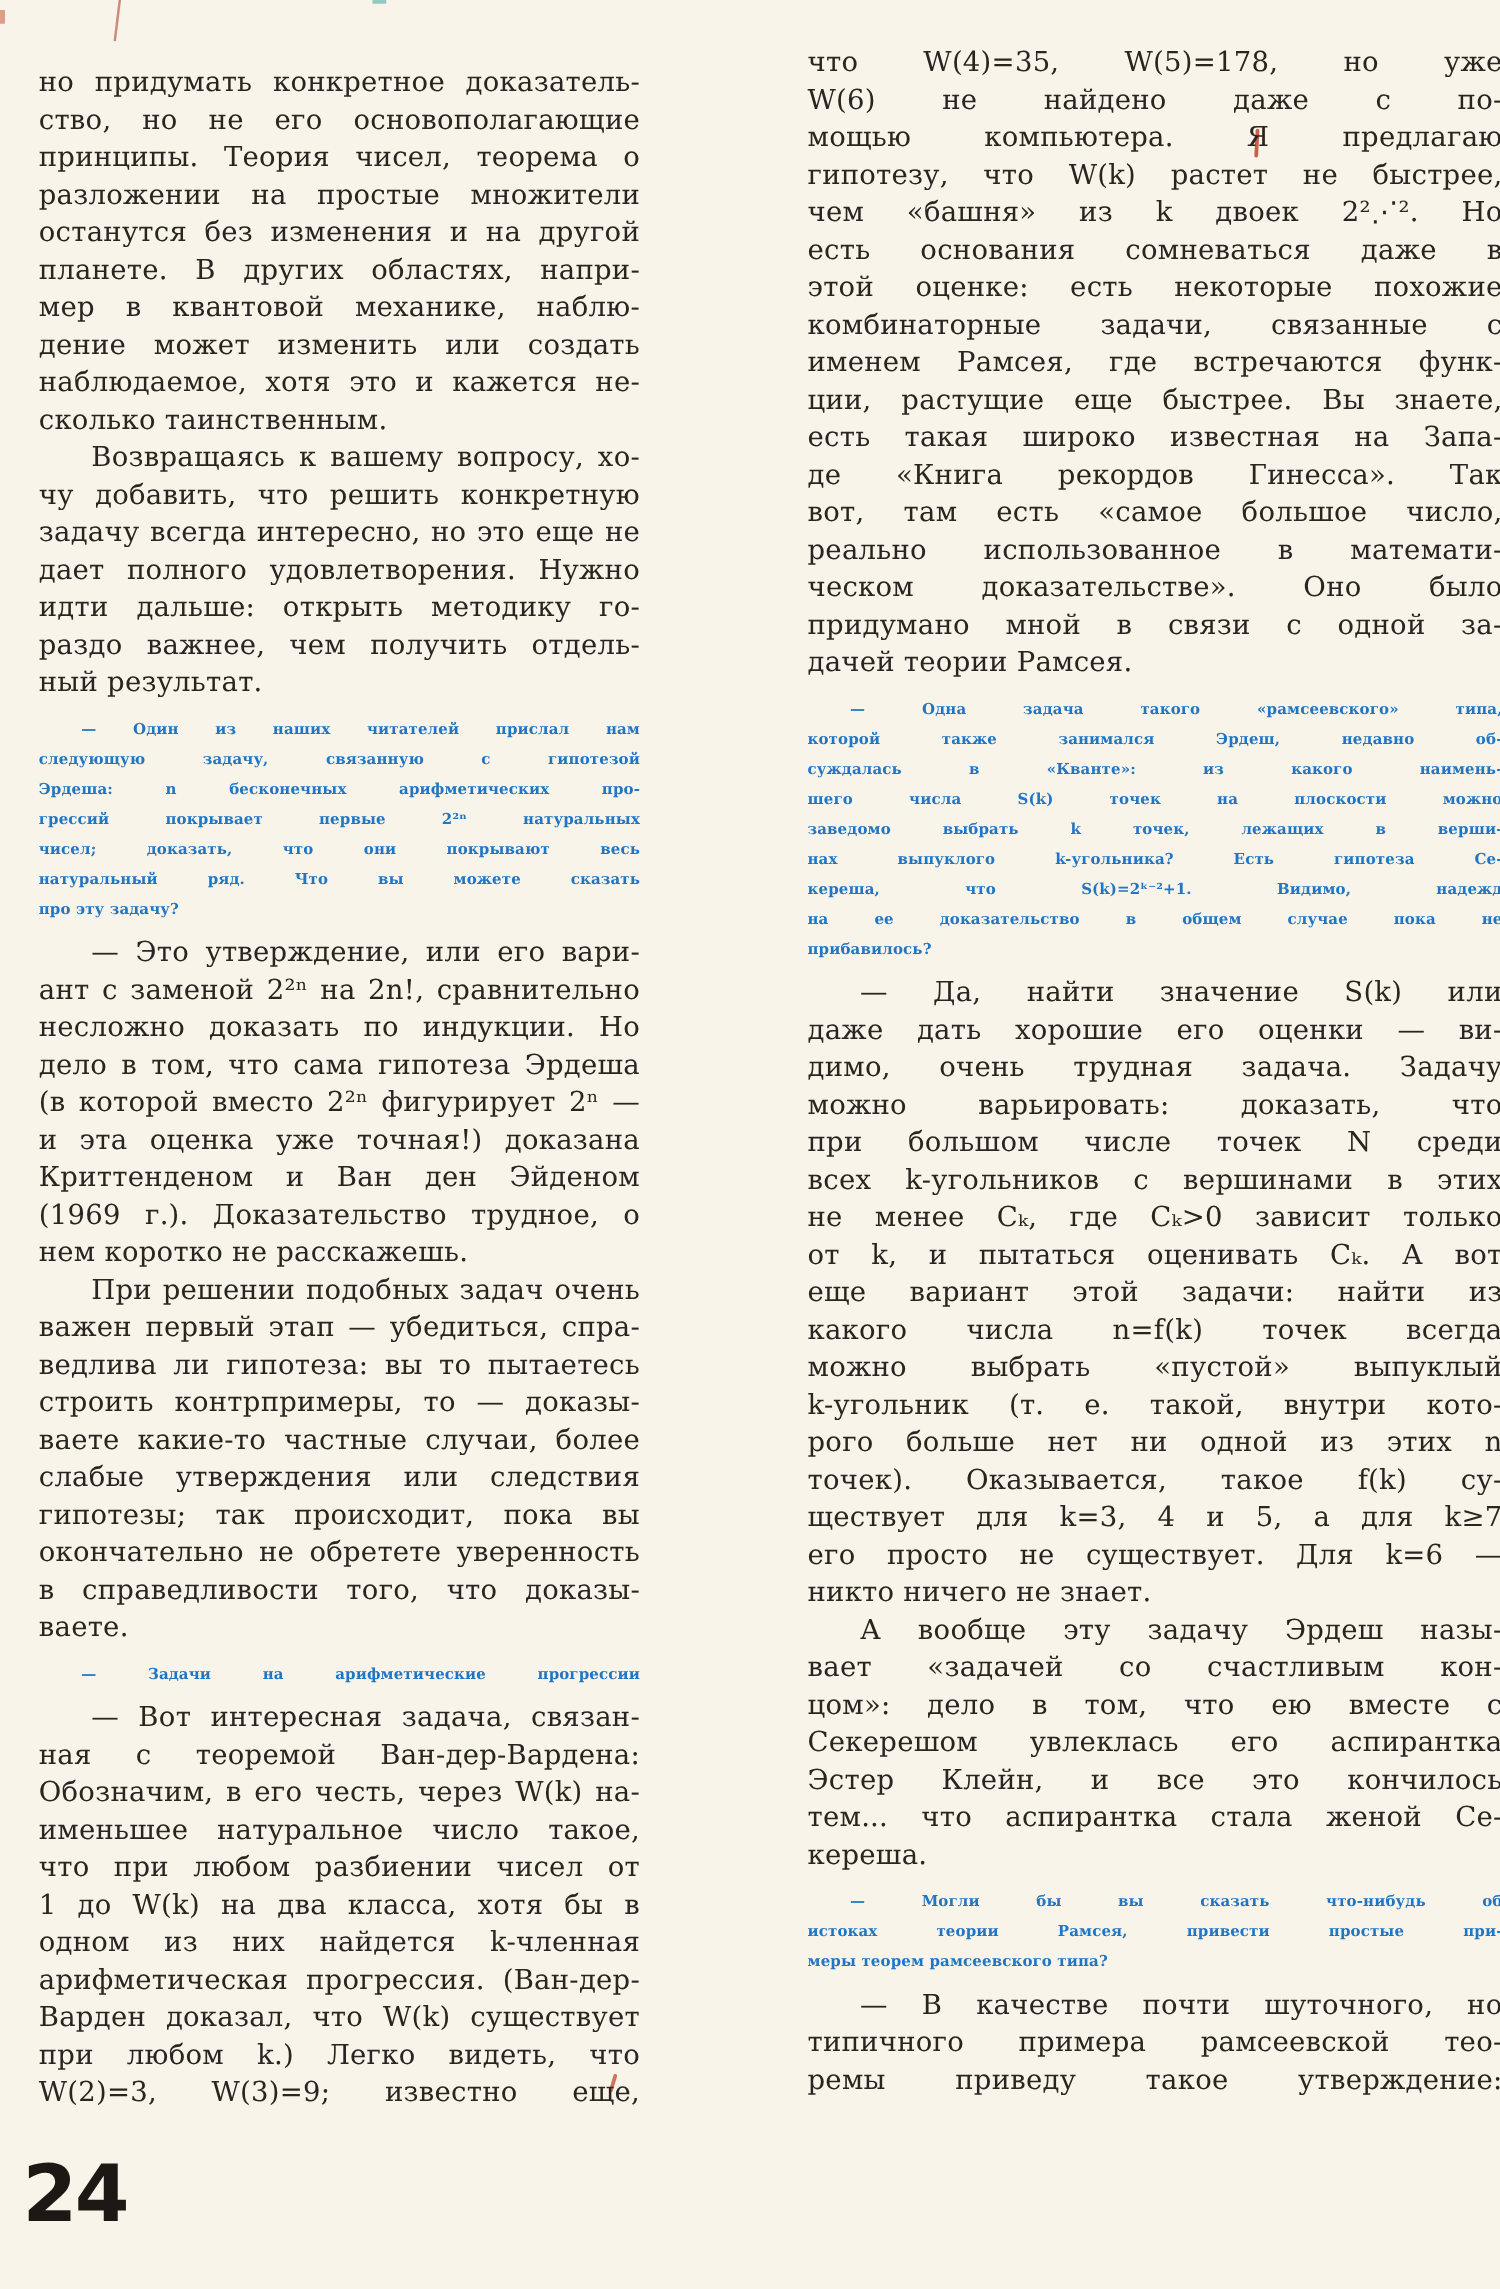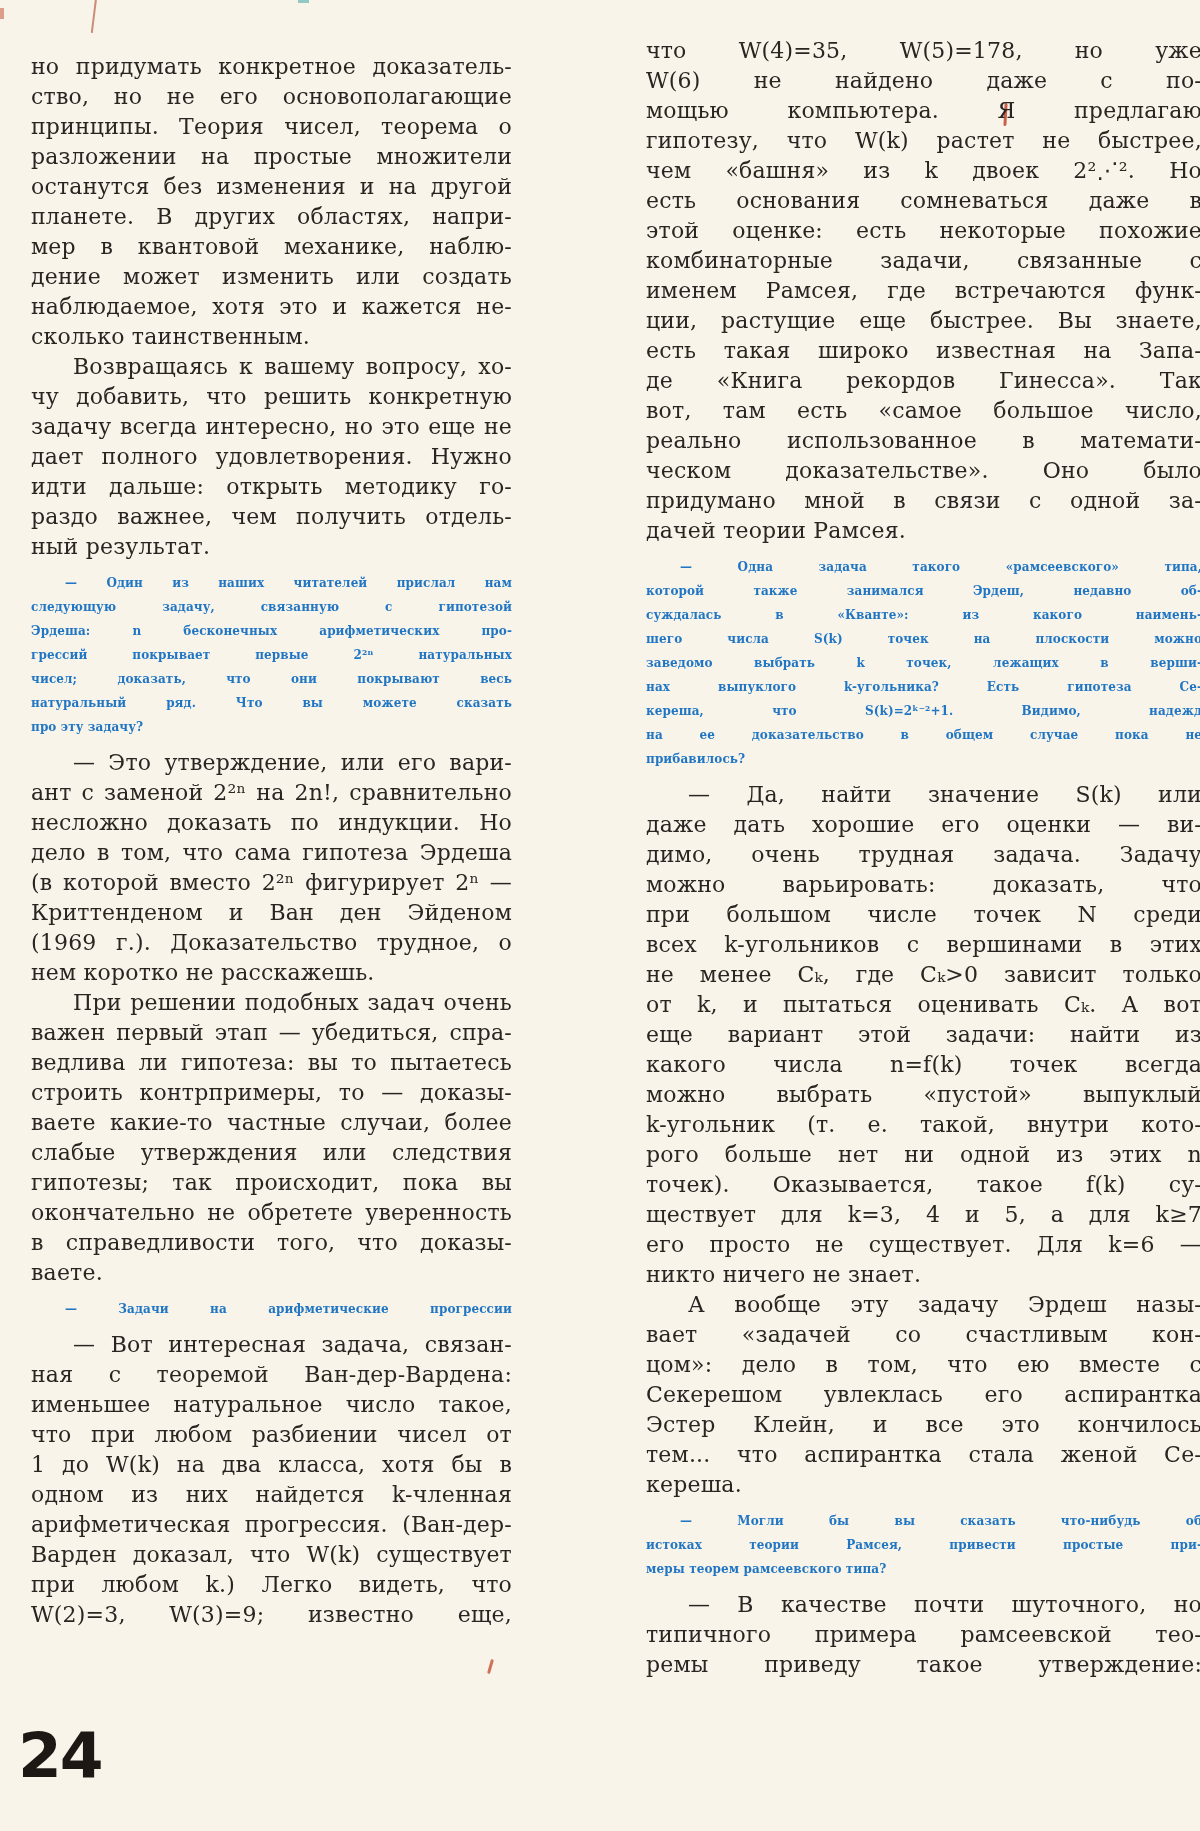--- a/index.html
+++ b/index.html
@@ -102,20 +102,21 @@
         <div class="line">чисел; доказать, что они покрывают весь</div>
         <div class="line">натуральный ряд. Что вы можете сказать</div>
         <div class="line last">про эту задачу?</div>
       </div>
       <div class="para answer">
         <div class="line indent">— Это утверждение, или его вари-</div>
         <div class="line">ант с заменой 2²ⁿ на 2n!, сравнительно</div>
         <div class="line">несложно доказать по индукции. Но</div>
         <div class="line">дело в том, что сама гипотеза Эрдеша</div>
         <div class="line">(в которой вместо 2²ⁿ фигурирует 2ⁿ —</div>
+        <div class="line">и эта оценка уже точная!) доказана</div>
         <div class="line">Криттенденом и Ван ден Эйденом</div>
         <div class="line">(1969 г.). Доказательство трудное, о</div>
         <div class="line last">нем коротко не расскажешь.</div>
       </div>
       <div class="para answer">
         <div class="line indent">При решении подобных задач очень</div>
         <div class="line">важен первый этап — убедиться, спра-</div>
         <div class="line">ведлива ли гипотеза: вы то пытаетесь</div>
         <div class="line">строить контрпримеры, то — доказы-</div>
         <div class="line">ваете какие-то частные случаи, более</div>
@@ -124,20 +125,21 @@
         <div class="line">окончательно не обретете уверенность</div>
         <div class="line">в справедливости того, что доказы-</div>
         <div class="line last">ваете.</div>
       </div>
       <div class="para question">
         <div class="line indent">— Задачи на арифметические прогрессии</div>
       </div>
       <div class="para answer">
         <div class="line indent">— Вот интересная задача, связан-</div>
         <div class="line">ная с теоремой Ван-дер-Вардена:</div>
+        <div class="line">Обозначим, в его честь, через W(k) на-</div>
         <div class="line">именьшее натуральное число такое,</div>
         <div class="line">что при любом разбиении чисел от</div>
         <div class="line">1 до W(k) на два класса, хотя бы в</div>
         <div class="line">одном из них найдется k-членная</div>
         <div class="line">арифметическая прогрессия. (Ван-дер-</div>
         <div class="line">Варден доказал, что W(k) существует</div>
         <div class="line">при любом k.) Легко видеть, что</div>
         <div class="line">W(2)=3, W(3)=9; известно еще,</div>
       </div>
     </div>

